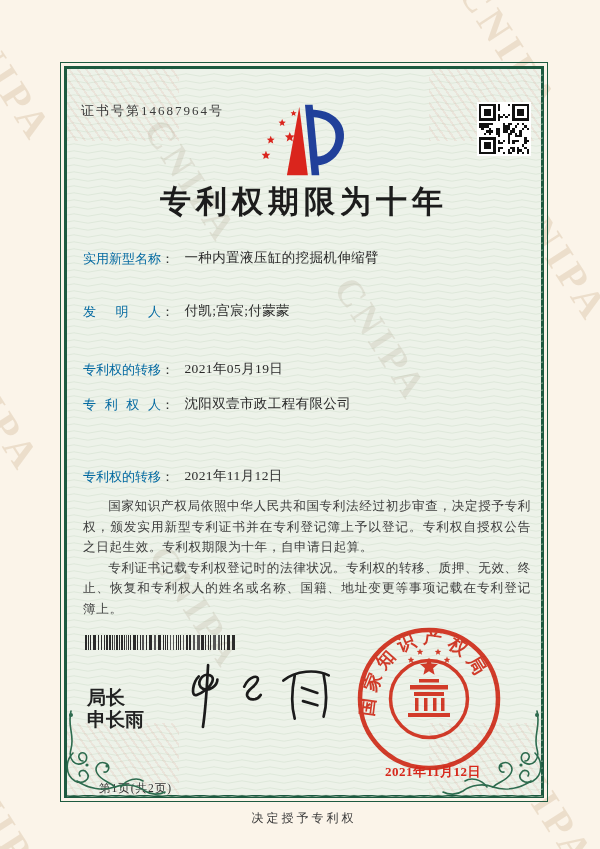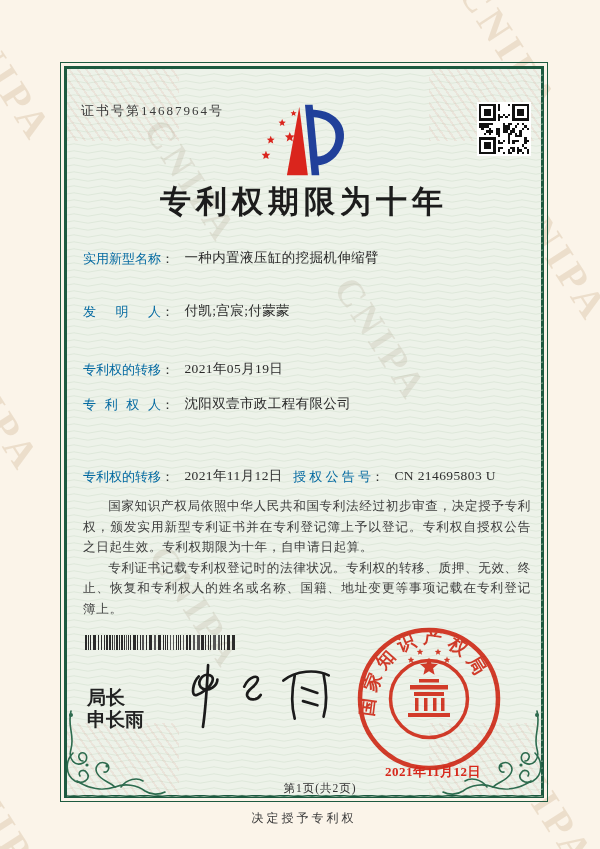--- a/index.html
+++ b/index.html
@@ -62,21 +62,21 @@
   
   .barcode { position:absolute; left:18px; top:566px; z-index:3; }
   .signer { position:absolute; left:20px; top:618px; z-index:3;
     font-family:"Liberation Sans","DejaVu Sans",sans-serif; font-size:19px; font-weight:600;
     color:#222; line-height:22px; }
   .signature { position:absolute; left:105px; top:592px; z-index:4; }
   .seal { position:absolute; left:288px; top:556px; z-index:4; mix-blend-mode:multiply; opacity:.93; }
   .seal-date { position:absolute; left:296px; top:694px; width:140px; z-index:5;
     text-align:center; font-size:13px; font-weight:bold; color:#d7281c; letter-spacing:.5px; }
   .pageno { position:absolute; left:0; top:712px; width:100%; z-index:3;
-    text-align:center; font-size:11.5px; letter-spacing:1px; color:#333;padding-left:32px; }
+    font-size:11.5px; letter-spacing:1px; color:#333;padding-left:32px; }
   .flourish { position:absolute; top:640px; z-index:4; }
   .flourish.fl { left:-4px; } .flourish.fr { right:-4px; transform:scaleX(-1); }
   .footer-note { position:absolute; left:60px; top:810px; width:488px; z-index:2;
     text-align:center; font-size:12px; letter-spacing:3px; color:#3a3a3a; }
 </style>
 </head>
 <body>
 
 <div class="wm" style="left:-18px;top:0">CNIPA</div>
 <div class="wm" style="left:-30px;top:330px">CNIPA</div>
@@ -239,24 +239,20 @@
       <span class="flabel">专利权的转移</span><span class="fcolon">：</span>
       <span class="fvalue">2021年05月19日</span>
     </div>
     <div class="frow r4">
       <span class="flabel">专利权人</span><span class="fcolon">：</span>
       <span class="fvalue">沈阳双壹市政工程有限公司</span>
     </div>
     <div class="grant">
       <span class="flabel">专利权的转移</span><span class="fcolon">：</span>
       <span class="fvalue">2021年11月12日</span>
-      <span class="grant-right">
-        <span class="flabel">授权公告号</span><span class="fcolon">：</span>
-        <span class="fvalue">CN 214695803 U</span>
-      </span>
     </div>
 
     <div class="legal">
       <p>国家知识产权局依照中华人民共和国专利法经过初步审查，决定授予专利权，颁发实用新型专利证书并在专利登记簿上予以登记。专利权自授权公告之日起生效。专利权期限为十年，自申请日起算。</p>
       <p>专利证书记载专利权登记时的法律状况。专利权的转移、质押、无效、终止、恢复和专利权人的姓名或名称、国籍、地址变更等事项记载在专利登记簿上。</p>
     </div>
 
     <svg class="barcode" width="154" height="15" shape-rendering="crispEdges">
         <rect x="0" y="0" width="2" height="15" fill="#2b2b2b"></rect>
         <rect x="3" y="0" width="1" height="15" fill="#2b2b2b"></rect>

